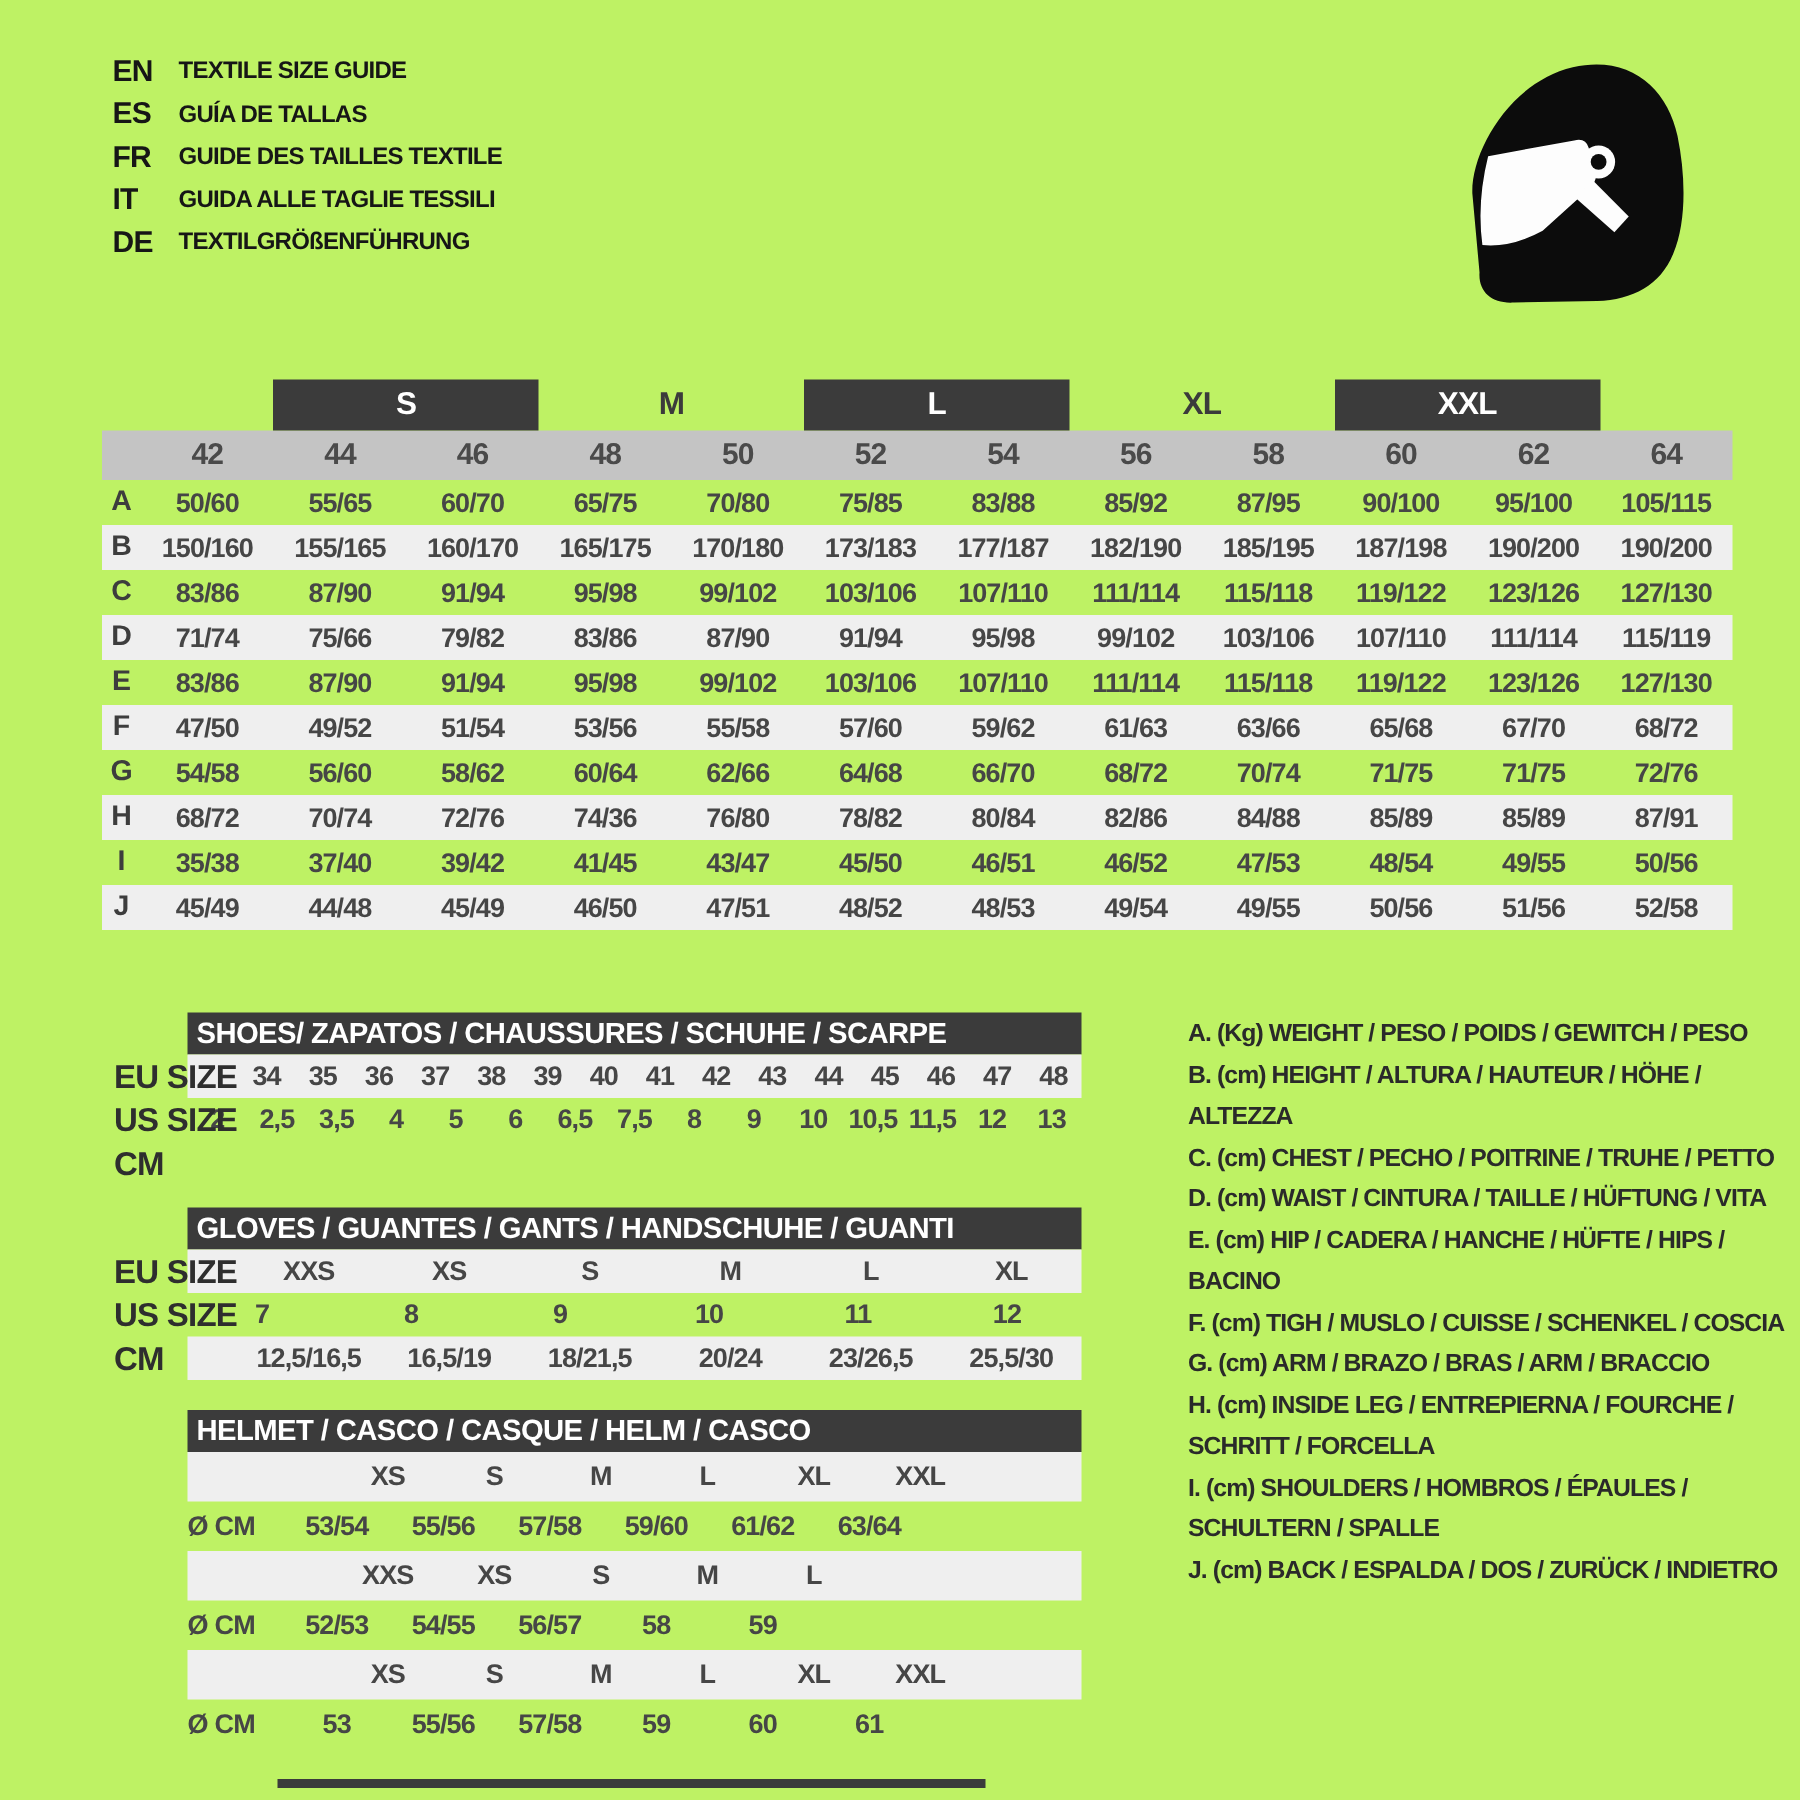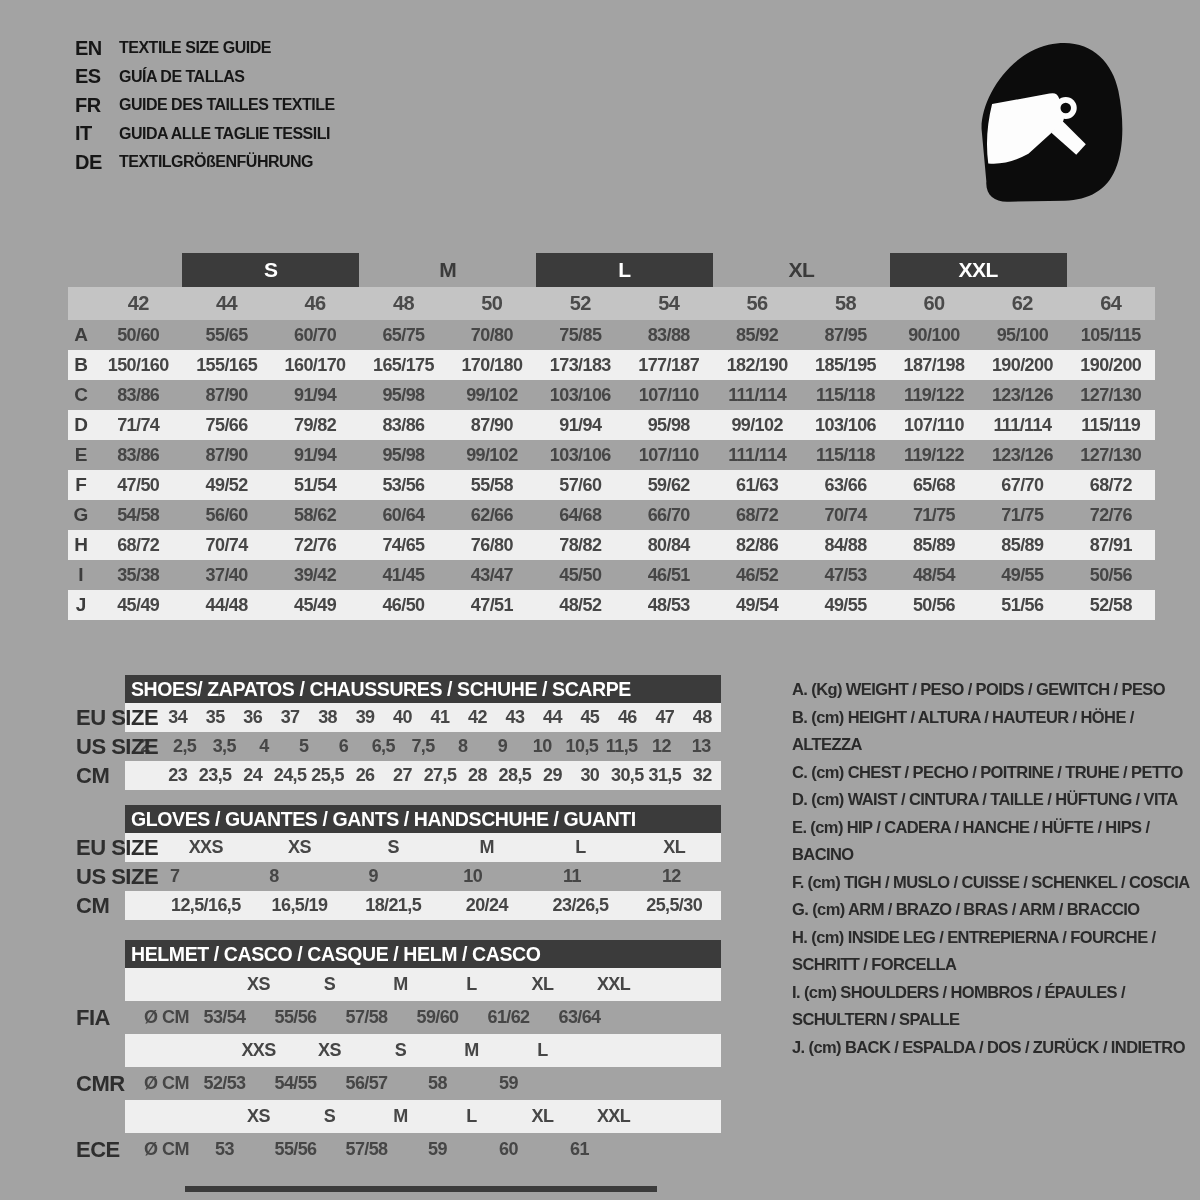--- a/index.html
+++ b/index.html
@@ -2,21 +2,21 @@
 <html style="--dark: #3b3b3b; --band: #c4c4c4; --shade: #efefef; --ink: #444444;"><head>
 <meta charset="utf-8">
 <title>Textile Size Guide</title>
 <style>
   :root{
     --dark:#3b3b3b; --band:#c4c4c4; --shade:#efefef; --ink:#444444; --black:#161616;
   }
   *{margin:0;padding:0;box-sizing:border-box;}
   body{background:#fff;}
   .page{
-    position:relative;width:1200px;height:1200px;background:#a3a3a3;overflow:hidden;
+    position:relative;width:1200px;height:1200px;background:#bef264;overflow:hidden;
     font-family:"Liberation Sans","DejaVu Sans",sans-serif;color:var(--ink);
   }
   
   .langs{position:absolute;left:75px;top:34px;}
   .lang-row{display:flex;height:28.5px;align-items:center;}
   .lang-code{width:44px;font-weight:700;font-size:20px;letter-spacing:-0.5px;color:var(--black);}
   .lang-text{font-weight:700;font-size:16px;letter-spacing:-0.5px;color:var(--black);}
   
   .logo{position:absolute;left:950px;top:20px;width:220px;height:195px;}
   
@@ -41,21 +41,21 @@
   .sec-body{margin-left:57px;width:596px;}
   .sec-title{height:28px;background:var(--dark);color:#fff;display:flex;align-items:center;
              padding-left:6px;font-weight:700;font-size:19.5px;letter-spacing:-0.4px;}
   .s-row{display:grid;align-items:center;height:29px;}
   .s-row.shaded{background:var(--shade);padding-left:34px;}
   .g15{grid-template-columns:repeat(15,1fr);}
   .g6{grid-template-columns:repeat(6,1fr);}
   .gh{grid-template-columns:64px repeat(6,71px) 1fr;}
   .s-row .cell{font-size:18px;}
   .h-row{height:33px;}
-  .unit-cell{font-weight:600;font-size:18px;letter-spacing:-0.5px;text-align:right;color:#464646;}
+  .unit-cell{font-weight:600;font-size:18px;letter-spacing:-0.5px;text-align:left;color:#464646;}
   
   .legend{position:absolute;left:792px;top:676px;width:412px;}
   .legend-item{font-weight:700;font-size:16.5px;letter-spacing:-0.6px;line-height:27.5px;color:#2a2a2a;}
   
   .bottom-crop{position:absolute;left:185px;top:1186px;width:472px;height:6px;background:var(--dark);}
 </style>
 </head>
 <body>
 
 <div class="page">
@@ -232,21 +232,21 @@
           <div class="cell">70/74</div>
           <div class="cell">71/75</div>
           <div class="cell">71/75</div>
           <div class="cell">72/76</div>
         </div>
         <div class="main-grid data-row shaded">
           <div class="row-label">H</div>
           <div class="cell">68/72</div>
           <div class="cell">70/74</div>
           <div class="cell">72/76</div>
-          <div class="cell">74/65</div>
+          <div class="cell">74/36</div>
           <div class="cell">76/80</div>
           <div class="cell">78/82</div>
           <div class="cell">80/84</div>
           <div class="cell">82/86</div>
           <div class="cell">84/88</div>
           <div class="cell">85/89</div>
           <div class="cell">85/89</div>
           <div class="cell">87/91</div>
         </div>
         <div class="main-grid data-row">
@@ -318,37 +318,20 @@
             <div class="cell">6,5</div>
             <div class="cell">7,5</div>
             <div class="cell">8</div>
             <div class="cell">9</div>
             <div class="cell">10</div>
             <div class="cell">10,5</div>
             <div class="cell">11,5</div>
             <div class="cell">12</div>
             <div class="cell">13</div>
           </div>
-          <div class="s-row g15 shaded">
-            <div class="cell">23</div>
-            <div class="cell">23,5</div>
-            <div class="cell">24</div>
-            <div class="cell">24,5</div>
-            <div class="cell">25,5</div>
-            <div class="cell">26</div>
-            <div class="cell">27</div>
-            <div class="cell">27,5</div>
-            <div class="cell">28</div>
-            <div class="cell">28,5</div>
-            <div class="cell">29</div>
-            <div class="cell">30</div>
-            <div class="cell">30,5</div>
-            <div class="cell">31,5</div>
-            <div class="cell">32</div>
-          </div>
         </div>
     </div>
   </div>
 
   <div class="section" style="top:805px;">
     <div class="sec-rail" id="gloves-rail">
         <div class="rail-item" style="height: 29px;">EU SIZE</div>
         <div class="rail-item" style="height: 29px;">US SIZE</div>
         <div class="rail-item" style="height: 29px;">CM</div>
       </div>
@@ -377,28 +360,20 @@
             <div class="cell">18/21,5</div>
             <div class="cell">20/24</div>
             <div class="cell">23/26,5</div>
             <div class="cell">25,5/30</div>
           </div>
         </div>
     </div>
   </div>
 
   <div class="section" style="top:940px;">
-    <div class="sec-rail" id="helmet-rail">
-        <div class="rail-item" style="height: 33px;"></div>
-        <div class="rail-item" style="height: 33px;">FIA</div>
-        <div class="rail-item" style="height: 33px;"></div>
-        <div class="rail-item" style="height: 33px;">CMR</div>
-        <div class="rail-item" style="height: 33px;"></div>
-        <div class="rail-item" style="height: 33px;">ECE</div>
-      </div>
     <div class="sec-body">
       <div class="sec-title">HELMET / CASCO / CASQUE / HELM / CASCO</div>
       <div id="helmet-rows">
           <div class="s-row h-row gh shaded">
             <div class="cell"></div>
             <div class="cell">XS</div>
             <div class="cell">S</div>
             <div class="cell">M</div>
             <div class="cell">L</div>
             <div class="cell">XL</div>

